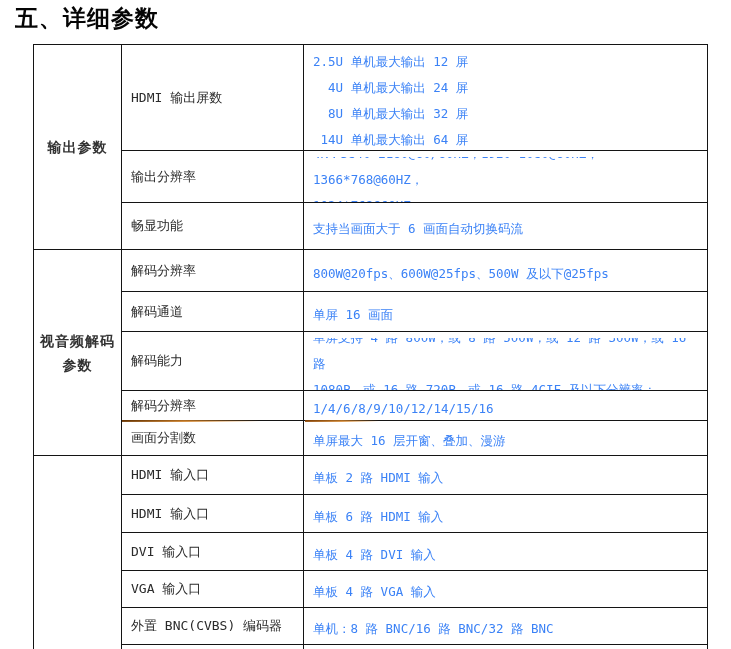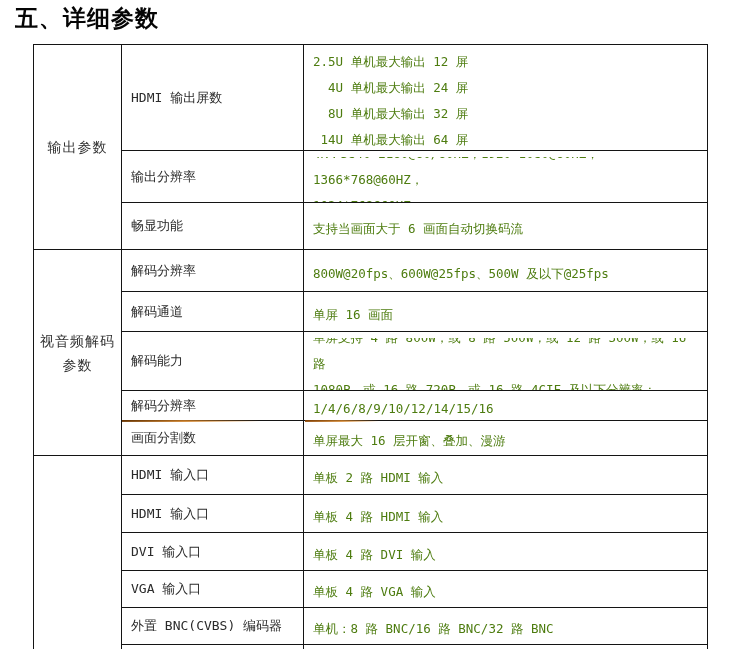--- a/index.html
+++ b/index.html
@@ -42,21 +42,21 @@
   .tsection:last-child { border-bottom: none; }
   .cat {
     width: 88px;
     flex: 0 0 88px;
     border-right: 1.5px solid #141414;
     display: flex;
     align-items: center;
     justify-content: center;
     text-align: center;
     font-family: "Liberation Sans", "DejaVu Sans", sans-serif;
-    font-weight: 400;
+    font-weight: 700;
     font-size: 14px;
     color: #333333;
     white-space: pre-line;
     line-height: 24px;
     letter-spacing: 1px;
   }
   .rows { flex: 1; display: flex; flex-direction: column; }
   .trow {
     display: flex;
     flex-direction: row;
@@ -75,21 +75,21 @@
     border-right: 1.5px solid #141414;
     padding-left: 9px;
     font-size: 13px;
     color: #2b2b2b;
   }
   .value {
     flex: 1;
     padding-left: 9px;
     padding-right: 4px;
     font-size: 12.5px;
-    color: #4d7c0f;
+    color: #3b82f6;
     white-space: pre-wrap;
     line-height: 26px;
     margin-top: 6px;
   }
   
   .trow.accent::before {
     content: "";
     position: absolute;
     left: 0;
     bottom: -2px;
@@ -174,21 +174,21 @@
 
   <div class="tsection">
     <div class="cat"></div>
     <div class="rows">
       <div class="trow" style="height:39px">
         <div class="cell param">HDMI 输入口</div>
         <div class="cell value">单板 2 路 HDMI 输入</div>
       </div>
       <div class="trow" style="height:38px">
         <div class="cell param">HDMI 输入口</div>
-        <div class="cell value">单板 4 路 HDMI 输入</div>
+        <div class="cell value">单板 6 路 HDMI 输入</div>
       </div>
       <div class="trow" style="height:38px">
         <div class="cell param">DVI 输入口</div>
         <div class="cell value">单板 4 路 DVI 输入</div>
       </div>
       <div class="trow" style="height:37px">
         <div class="cell param">VGA 输入口</div>
         <div class="cell value">单板 4 路 VGA 输入</div>
       </div>
       <div class="trow" style="height:37px">

